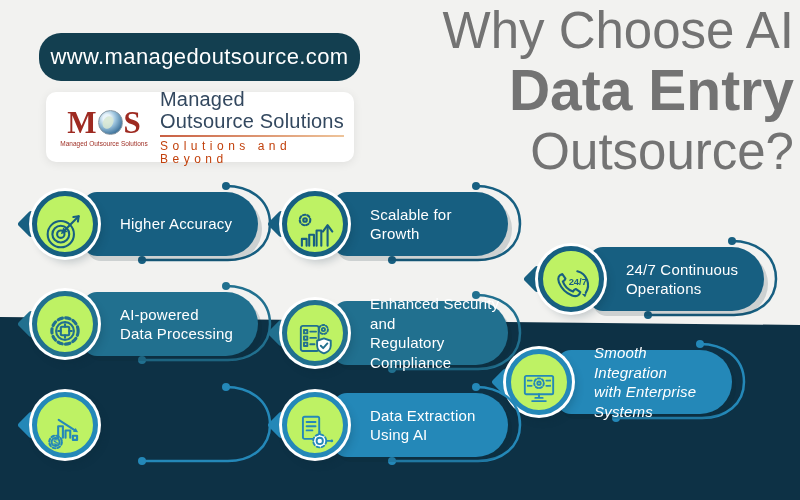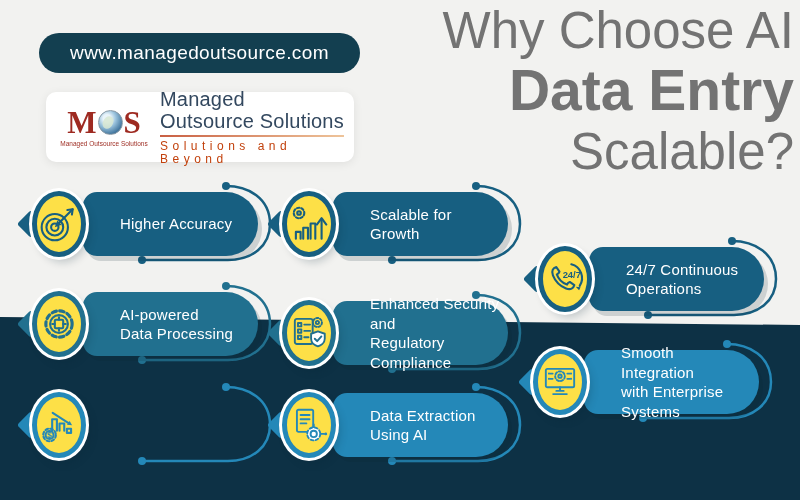--- a/index.html
+++ b/index.html
@@ -11,24 +11,24 @@
   }
   
   #navy-zone{
     position:absolute;left:0;top:0;width:800px;height:500px;
     background:#0d3145;
     clip-path:polygon(0 317px,800px 325px,800px 500px,0 500px);
   }
 
   
   .url-pill{
-    position:absolute;left:39px;top:33px;width:321px;height:40px;
+    position:absolute;left:39px;top:33px;width:321px;height:48px;
     background:#133f50;border-radius:22px;
     display:flex;align-items:center;justify-content:center;
-    color:#fff;font-size:19px;letter-spacing:.4px;
+    color:#fff;font-size:22px;letter-spacing:.4px;
   }
 
   
   .logo-card{
     position:absolute;left:46px;top:92px;width:308px;height:70px;
     background:#fff;border-radius:10px;
     box-shadow:0 2px 10px rgba(0,0,0,.08);
     display:flex;align-items:center;padding:6px 10px 6px 12px;gap:10px;
   }
   .monogram{display:flex;flex-direction:column;align-items:center;min-width:92px;}
@@ -65,35 +65,35 @@
     background:var(--c);transform:rotate(45deg);border-radius:3px;
   }
   .benefit .pill{
     position:absolute;left:61px;top:12px;width:175px;height:64px;
     background:var(--c);border-radius:14px 32px 32px 14px;
     display:flex;align-items:center;padding-left:37px;padding-right:8px;
     box-shadow:4px 5px 0 rgba(10,35,52,.16);
   }
   .pill-label{color:#fff;font-size:15px;line-height:1.3;white-space:pre-line;letter-spacing:.2px;}
   .benefit .icon-circle{
-    position:absolute;left:10px;top:11px;width:54px;height:66px;border-radius:50%;
-    background:#fde047;border:5px solid var(--c);
+    position:absolute;left:10px;top:11px;width:66px;height:66px;border-radius:50%;
+    background:#bef264;border:5px solid var(--c);
     box-shadow:0 0 0 3px #fff,4px 5px 8px rgba(10,35,52,.22);
-    display:flex;align-items:center;justify-content:center;
+    display:flex;align-items:flex-end;justify-content:center;
   }
   .icon-circle svg{width:42px;height:42px;display:block;}
   .icon-circle svg text{font-family:"Liberation Sans",sans-serif;}
 
   
   #b0{left:22px;top:180px;}
   #b1{left:272px;top:180px;}
   #b2{left:528px;top:235px;}
   #b3{left:22px;top:280px;}
   #b4{left:272px;top:289px;}
-  #b5{left:523px;top:338px;}
+  #b5{left:496px;top:338px;font-style:italic;}
   #b6{left:22px;top:381px;}
   #b7{left:272px;top:381px;}
 </style>
 </head>
 <body>
 
 <div id="stage">
   <div id="navy-zone"></div>
 
   <div class="url-pill">
@@ -112,21 +112,21 @@
     <div class="logo-right">
       <span class="logo-name">Managed Outsource Solutions</span>
       <span class="logo-rule"></span>
       <span class="logo-tagline">Solutions and Beyond</span>
     </div>
   </div>
 
   <div class="title">
     <div class="t1">Why Choose AI</div>
     <div class="t2">Data Entry</div>
-    <div class="t3">Scalable?</div>
+    <div class="t3">Outsource?</div>
   </div>
 
   <div class="benefit c-dark" id="b0">
     <svg class="arc" viewBox="0 0 256 88">
       <path d="M204 6 C226 6 248 18 248 44 C248 66 230 80 206 80 L120 80" fill="none" stroke="currentColor" stroke-width="2.5" stroke-linecap="round"></path>
       <circle cx="204" cy="6" r="4" fill="currentColor"></circle>
         <circle cx="120" cy="80" r="4" fill="currentColor"></circle>
     </svg>
     <div class="tail"></div>
     <div class="pill">

